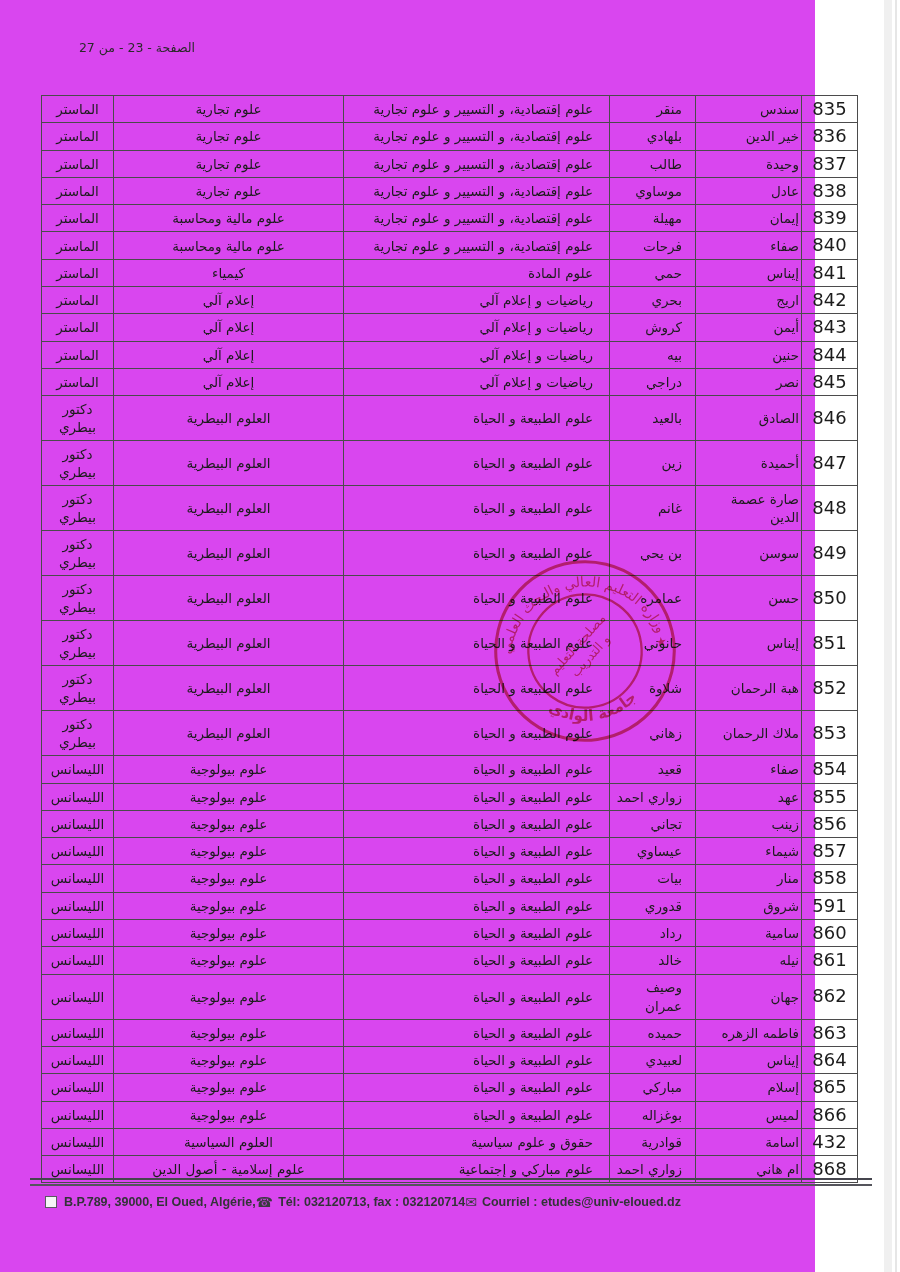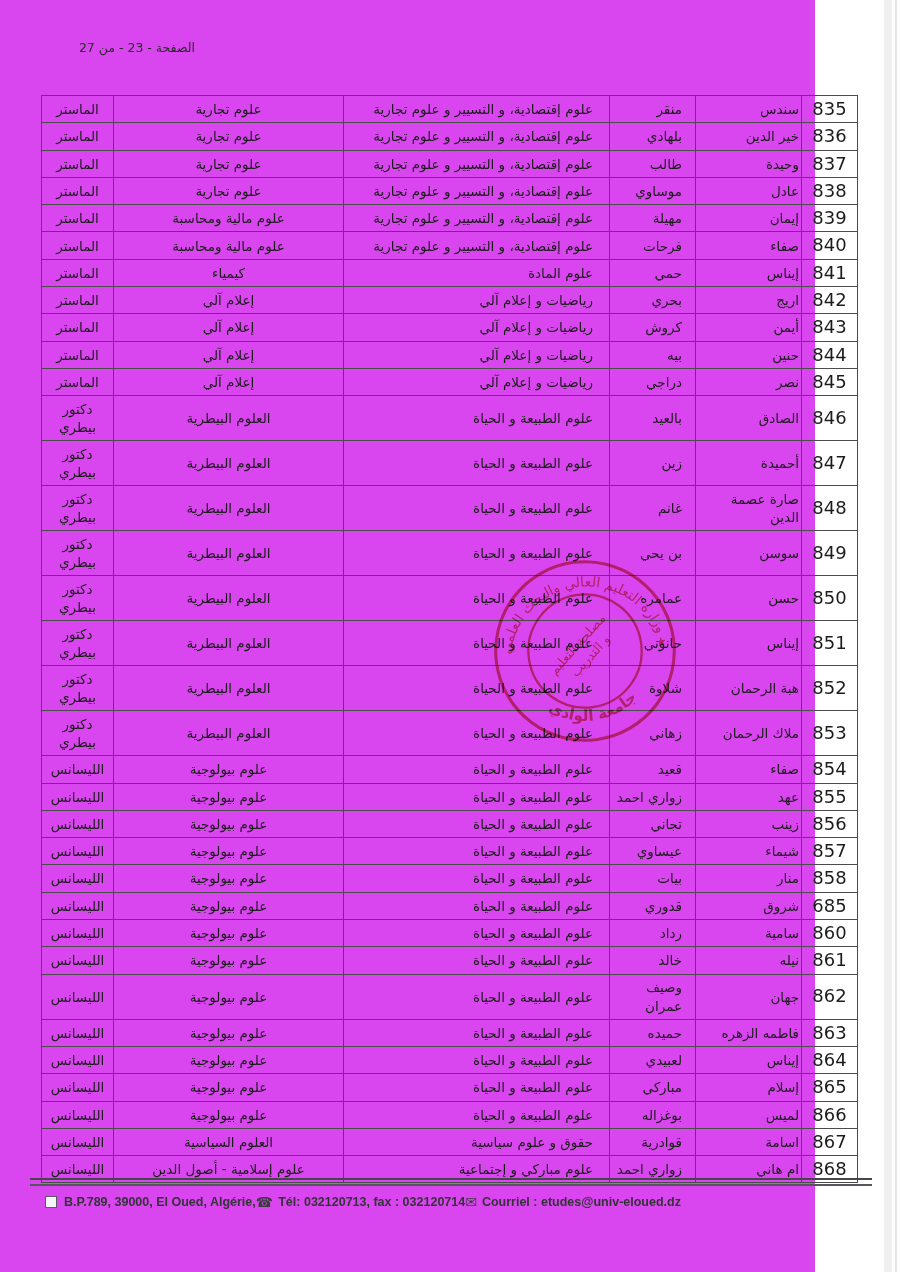--- a/index.html
+++ b/index.html
@@ -253,21 +253,21 @@
     </tr>
           <tr>
       <td class="c-num">858</td>
       <td class="c-first">منار</td>
       <td class="c-last">بيات</td>
       <td class="c-fac">علوم الطبيعة و الحياة</td>
       <td class="c-spec">علوم بيولوجية</td>
       <td class="c-deg">الليسانس</td>
     </tr>
           <tr>
-      <td class="c-num">685</td>
+      <td class="c-num">591</td>
       <td class="c-first">شروق</td>
       <td class="c-last">قدوري</td>
       <td class="c-fac">علوم الطبيعة و الحياة</td>
       <td class="c-spec">علوم بيولوجية</td>
       <td class="c-deg">الليسانس</td>
     </tr>
           <tr>
       <td class="c-num">860</td>
       <td class="c-first">سامية</td>
       <td class="c-last">رداد</td>
@@ -317,21 +317,21 @@
     </tr>
           <tr>
       <td class="c-num">866</td>
       <td class="c-first">لميس</td>
       <td class="c-last">بوغزاله</td>
       <td class="c-fac">علوم الطبيعة و الحياة</td>
       <td class="c-spec">علوم بيولوجية</td>
       <td class="c-deg">الليسانس</td>
     </tr>
           <tr>
-      <td class="c-num">867</td>
+      <td class="c-num">432</td>
       <td class="c-first">اسامة</td>
       <td class="c-last">قوادرية</td>
       <td class="c-fac">حقوق و علوم سياسية</td>
       <td class="c-spec">العلوم السياسية</td>
       <td class="c-deg">الليسانس</td>
     </tr>
           <tr>
       <td class="c-num">868</td>
       <td class="c-first">ام هاني</td>
       <td class="c-last">زواري احمد</td>

